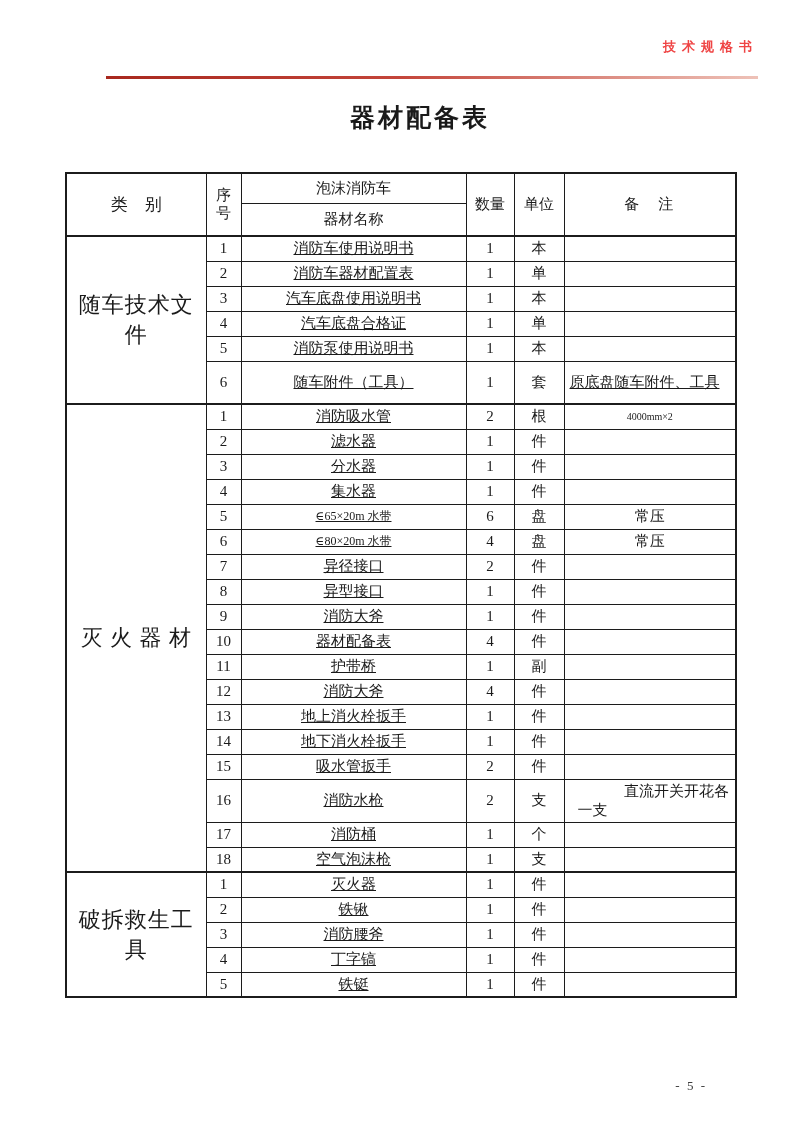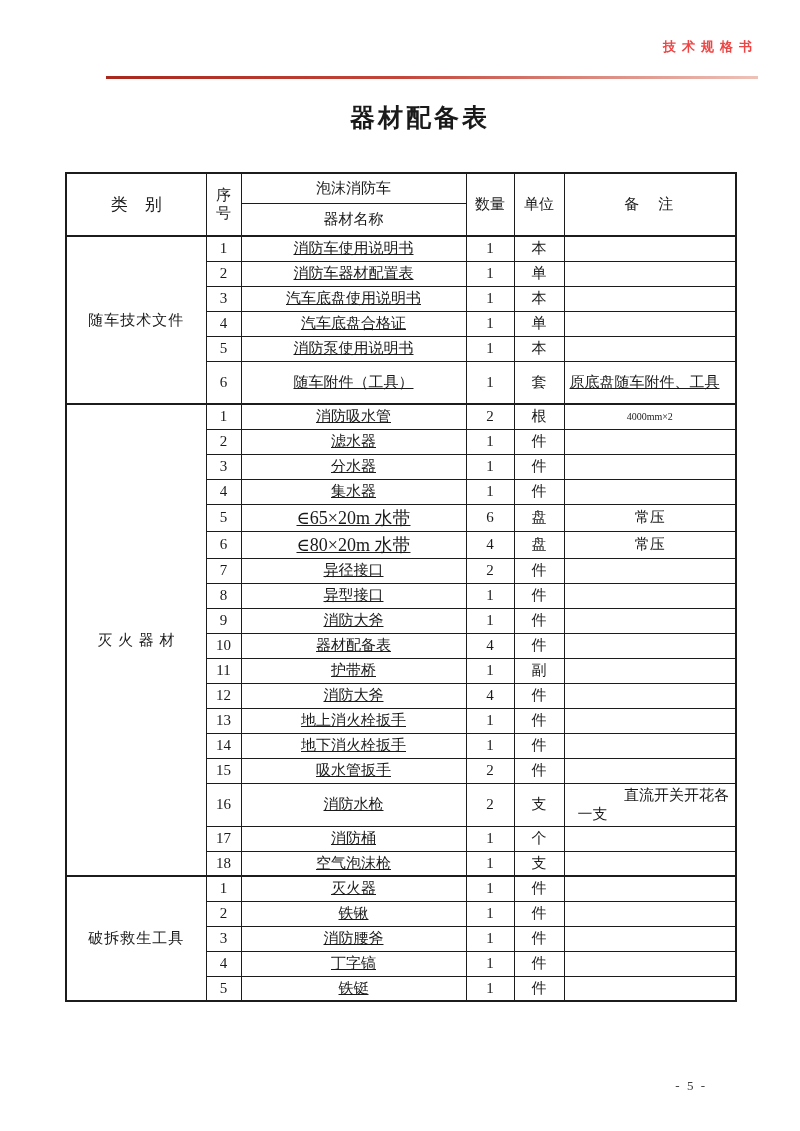--- a/index.html
+++ b/index.html
@@ -64,23 +64,23 @@
   thead th[rowspan] { border-bottom-width: 2px; }
   thead tr.h2 th { border-bottom-width: 2px; }
   th.head-cat { font-size: 17px; }
   th.head-seq { white-space: pre-line; line-height: 1.15; }
   th.head-remark { letter-spacing: 2px; }
 
   tbody td { height: 25px; }
   tbody tr.tall td { height: 43px; }
   tbody tr.sec-start td { border-top: 2px solid #1c1c1c; }
 
-  td.cat { font-size: 15px; letter-spacing: 1px; }
+  td.cat { font-size: 22px; letter-spacing: 1px; }
   td.name { text-align: left; padding-left: 7px; text-decoration: underline; }
-  td.name.small { font-size: 18px; }
+  td.name.small { font-size: 12px; }
   td.remark { font-size: 15px; line-height: 1.25; }
   td.remark.r-num { font-size: 10px; }
   td.remark.r-left { text-align: left; padding-left: 5px; text-decoration: underline; }
   td.remark.r-indent { text-align: left; padding-left: 13px; text-indent: 3.1em; }
 
   
   .page-footer {
     position: absolute;
     top: 1078px; left: 65px; width: 670px;
     text-align: right;

